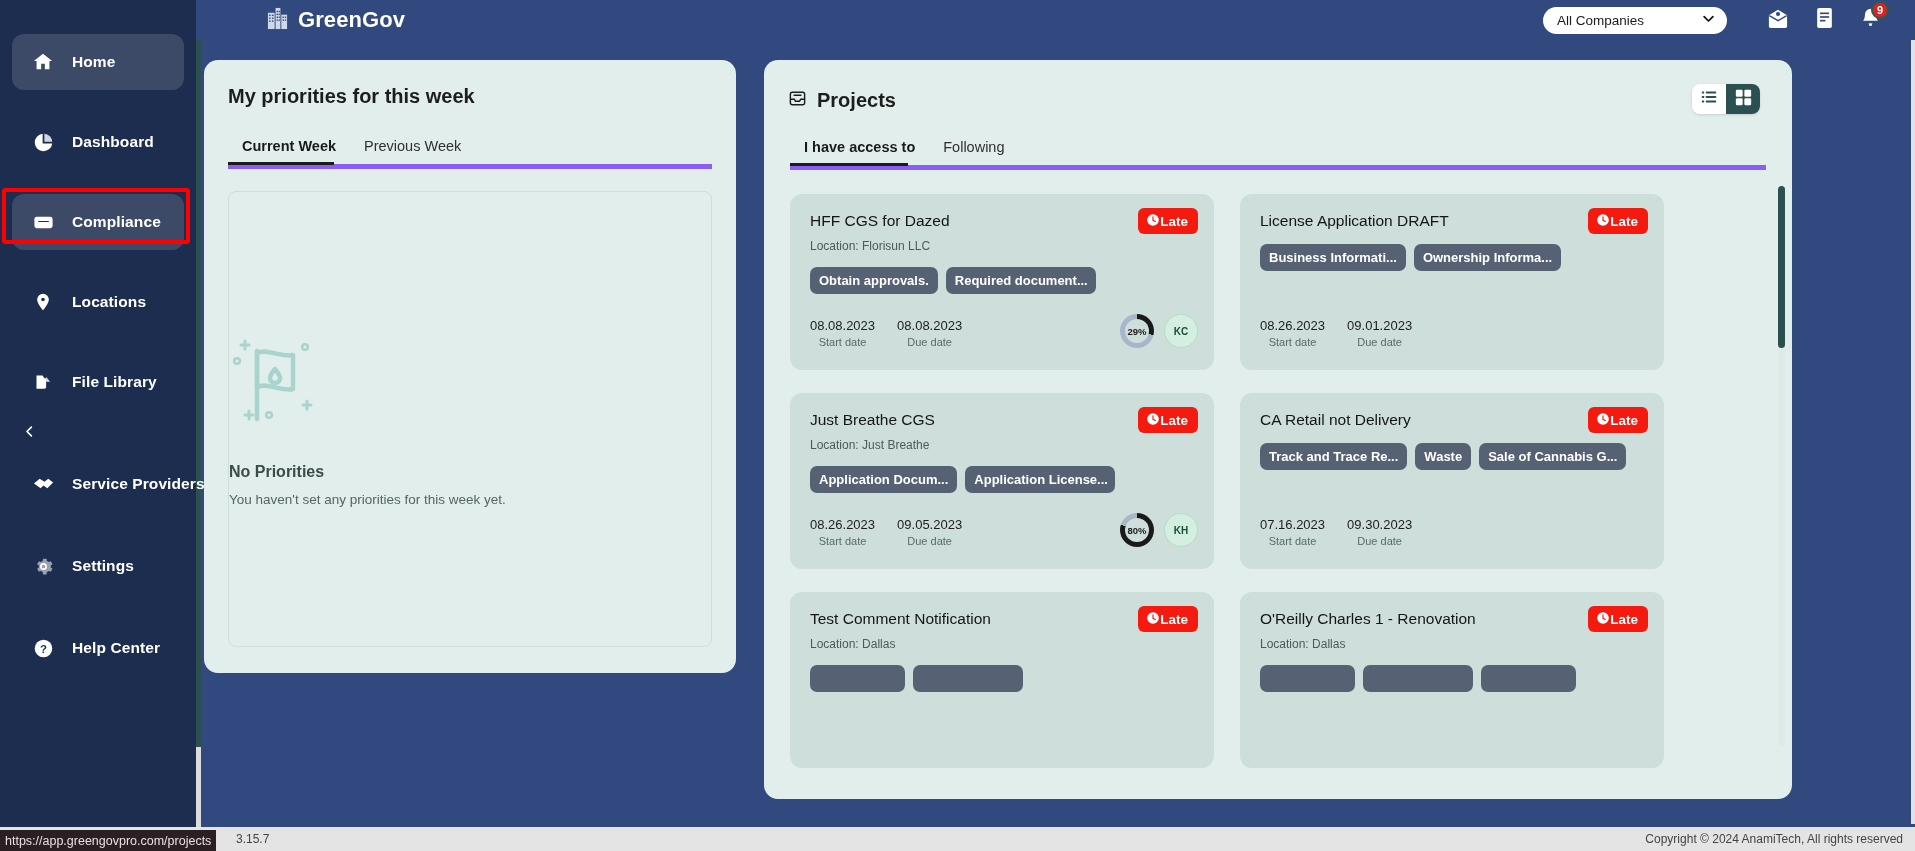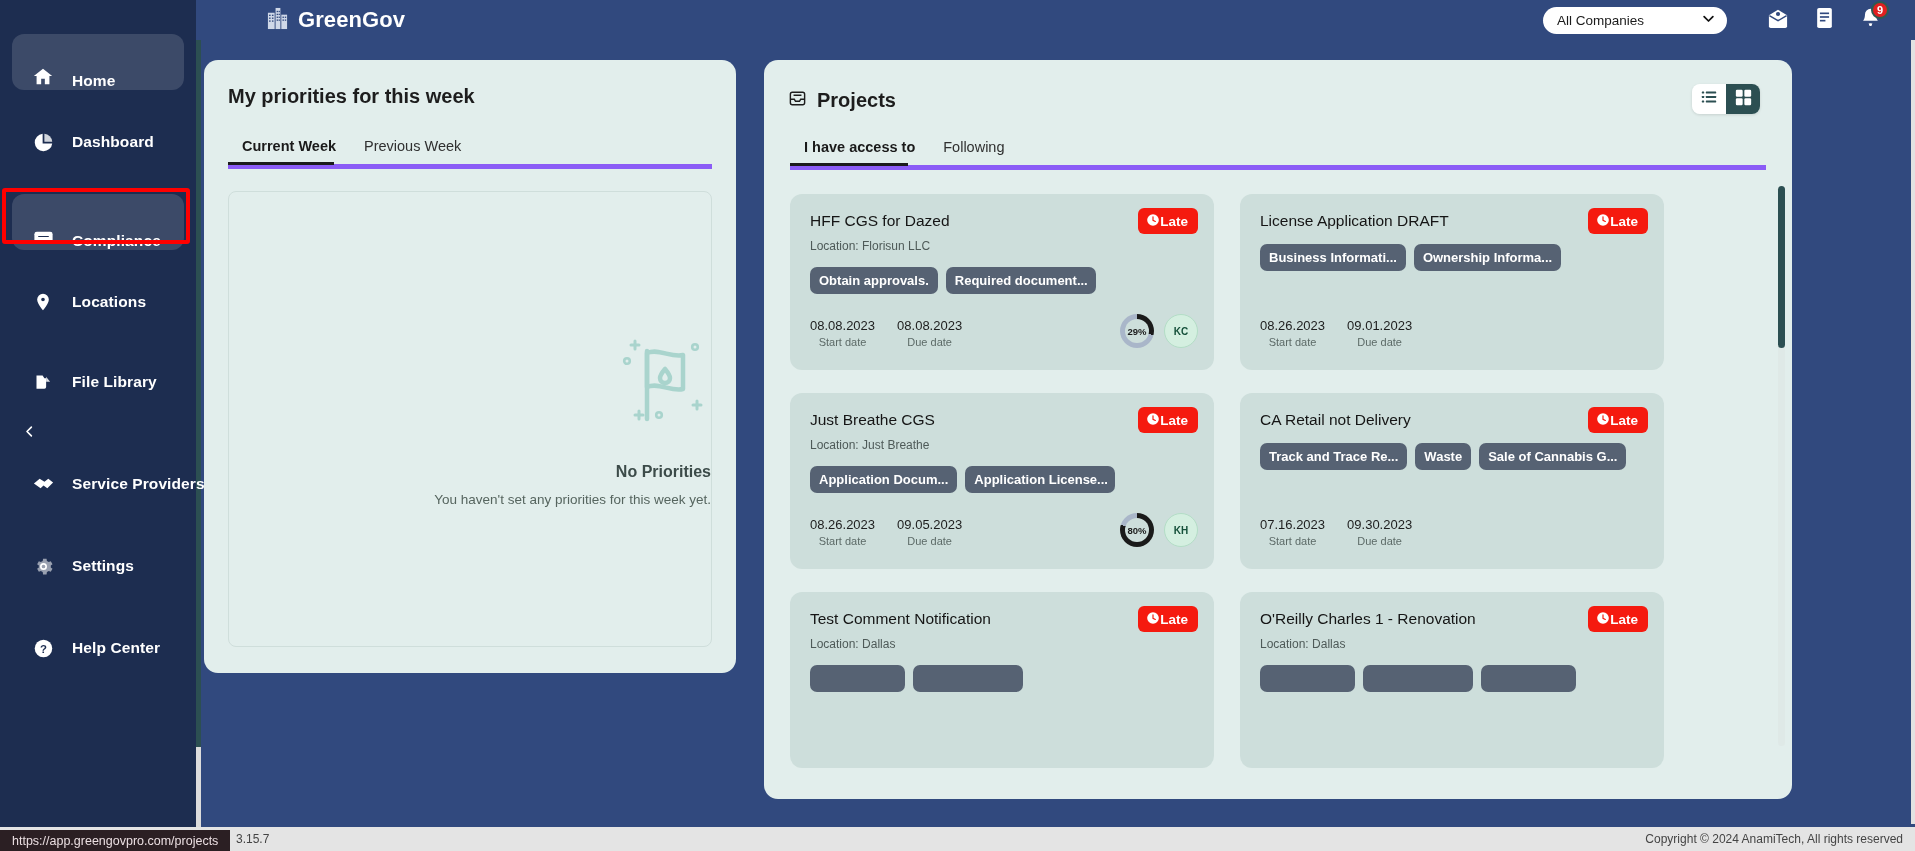--- a/index.html
+++ b/index.html
@@ -21,21 +21,21 @@
     z-index: 30;
   }
   .nav-item {
     display: flex; align-items: center;
     height: 56px; margin: 0 12px 0 12px;
     border-radius: 12px;
     padding-left: 14px;
     cursor: pointer;
     position: relative;
   }
-  .nav-item.active { background: #3c4a68; align-items: flex-end; }
+  .nav-item.active { background: #3c4a68; }
   .nav-item .ico {
     width: 34px; height: 26px;
     display: flex; align-items: center; justify-content: center;
     color: #ffffff; flex: none;
   }
   .nav-item .lbl {
     color: #ffffff;
     font-size: 15.5px;
     font-weight: 700;
     margin-left: 12px;
@@ -171,21 +171,21 @@
   }
   .right-panel .tabs { margin: 27px 26px 0 26px; }
 
   
   .empty-box {
     margin: 22px 24px 0 24px;
     height: 456px;
     border: 1px solid #cfdedb;
     border-radius: 8px;
     display: flex; flex-direction: column;
-    align-items: flex-end; justify-content: center;
+    align-items: flex-start; justify-content: center;
     gap: 2px;
   }
   .empty-title {
     font-size: 16px; font-weight: 700; color: #3c4b49;
     margin-top: 30px;
   }
   .empty-sub { font-size: 13.5px; color: #56655f; margin-top: 9px; }
 
   
   .cards-area {
@@ -287,21 +287,21 @@
     width: 1915px; height: 24px;
     background: #e4e4e4;
     display: flex; align-items: center;
     font-size: 12px; color: #444;
     z-index: 50;
   }
   .footer .ver { margin-left: 236px; }
   .footer .copy { margin-left: auto; margin-right: 12px; }
   .status-tip {
     position: absolute; left: 0; bottom: 0;
-    height: 21px; padding: 0 12px;
+    height: 21px; padding: 0 5px;
     background: #2b1f23;
     color: #ebdfe2;
     font-size: 12.5px;
     display: flex; align-items: center;
     z-index: 60;
   }
   .bottom-scroll-mark {
     position: absolute; left: 196px; bottom: 24px;
     width: 1719px; height: 3px; background: #31497e;
   }

